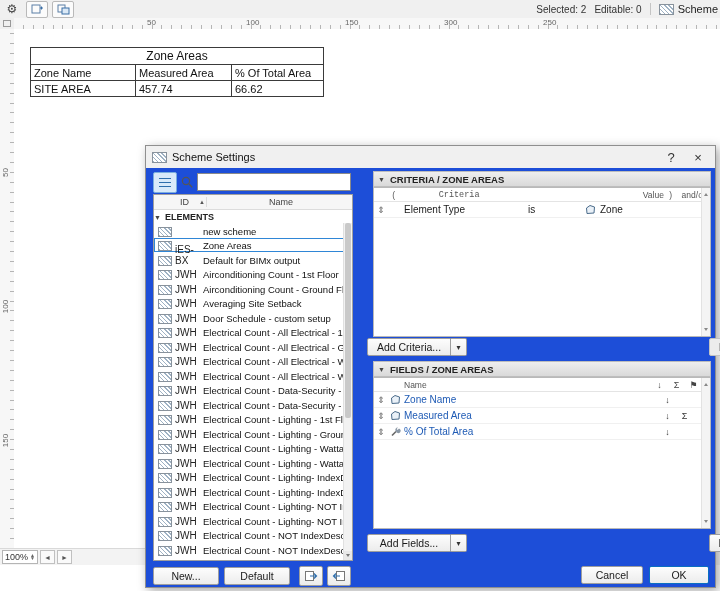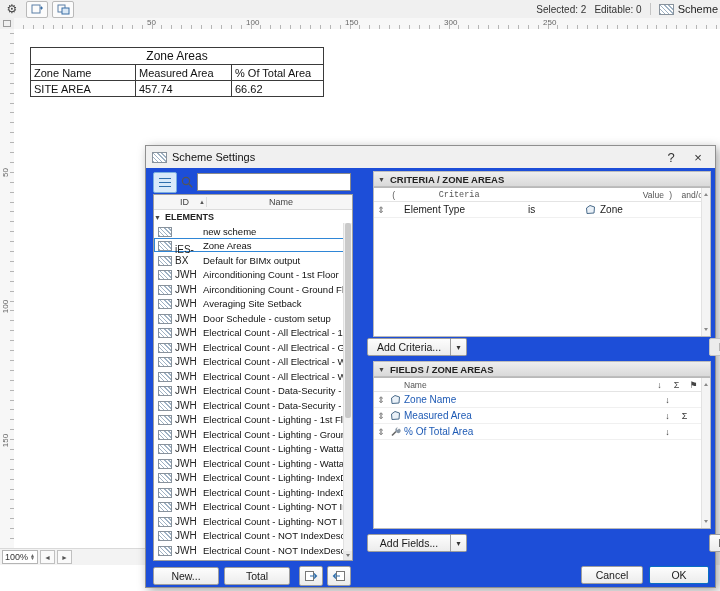--- a/index.html
+++ b/index.html
@@ -366,21 +366,21 @@
           </div>
         </div>
       <div class="list-scrollbar">
         <div class="thumb"></div>
         <div class="sb-arrow"></div>
       </div>
     </div>
 
     <div class="lp-buttons">
       <button class="btn w66">New...</button>
-      <button class="btn w66">Total</button>
+      <button class="btn w66">Default</button>
       <span class="lp-spacer"></span>
       <span class="mini-btn">
         <svg width="14" height="12" viewBox="0 0 14 12">
             <rect x="1.5" y="1.5" width="8" height="9" fill="#fff" stroke="#777"></rect>
             <path d="M6 6h6M10 3.5L12.5 6 10 8.5" fill="none" stroke="#2f6fad" stroke-width="1.2"></path>
           </svg>
       </span>
       <span class="mini-btn">
         <svg width="14" height="12" viewBox="0 0 14 12">
             <rect x="4.5" y="1.5" width="8" height="9" fill="#fff" stroke="#777"></rect>

